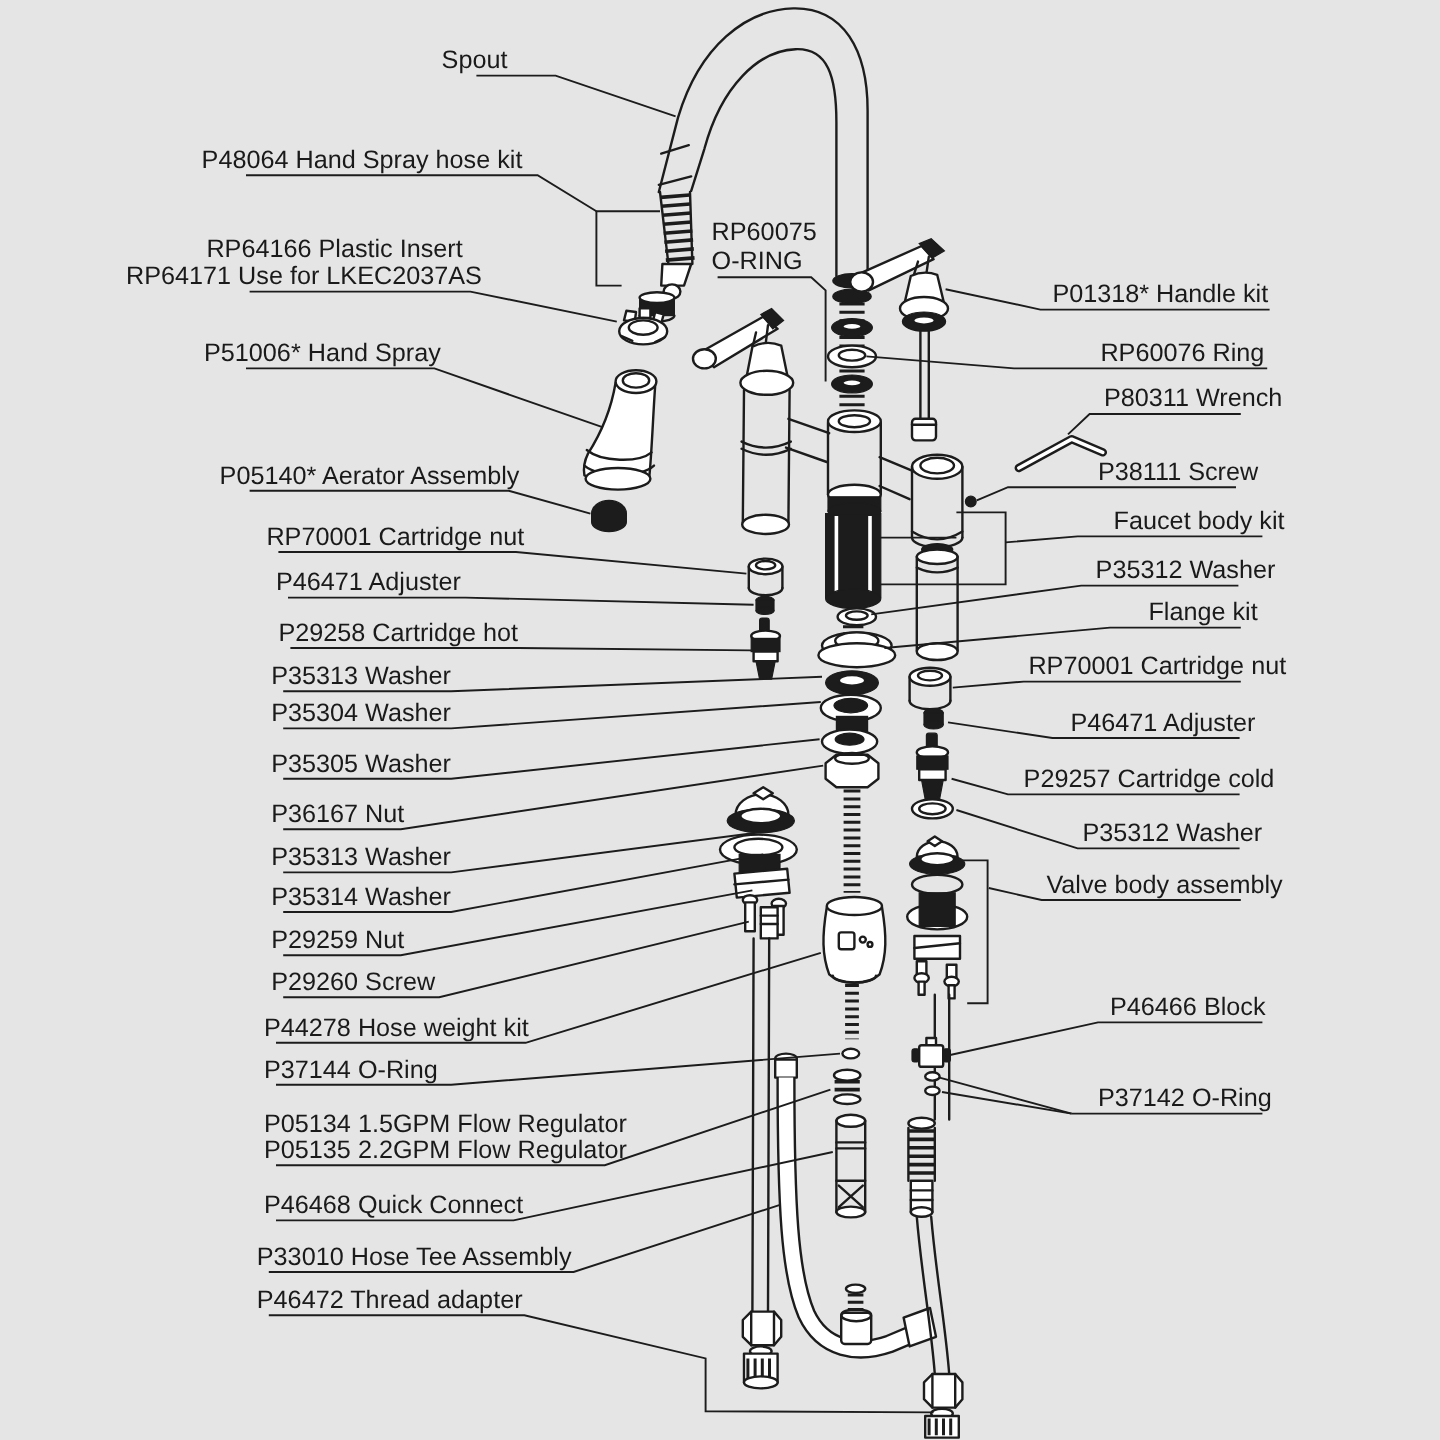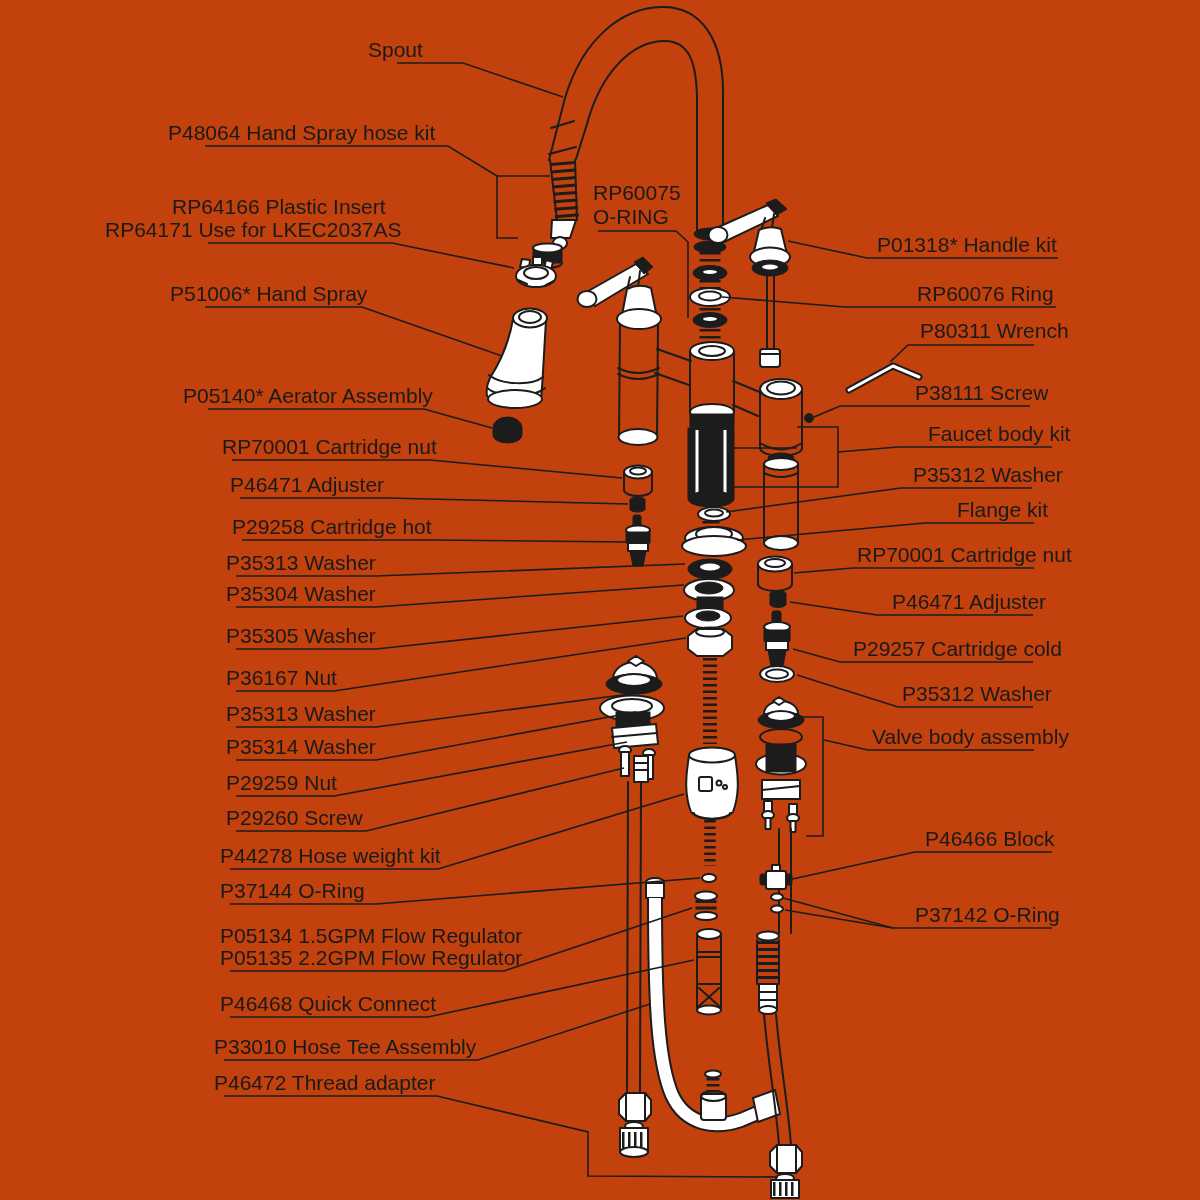--- a/index.html
+++ b/index.html
@@ -1,16 +1,16 @@
 <!DOCTYPE html>
 <html style="--line: #1c1c1c; --text: #1a1a1a;"><head>
 <meta charset="utf-8">
 <style>
   html,body{margin:0;padding:0;background:#fff;}
-  #stage{width:1200px;height:1200px;position:relative;background:#c2410c;overflow:hidden;}
+  #stage{width:1200px;height:1200px;position:relative;background:#e5e5e5;overflow:hidden;}
   svg{font-family:"Liberation Sans","DejaVu Sans",sans-serif;color:var(--line,#1c1c1c);}
   text{fill:var(--text,#1a1a1a);font-size:21px;letter-spacing:0px;}
   .ink{stroke:currentColor;fill:none;stroke-width:2;stroke-linejoin:round;stroke-linecap:round;}
   .inkf{stroke:currentColor;fill:#fff;stroke-width:2;stroke-linejoin:round;}
   .dark{stroke:currentColor;fill:currentColor;stroke-width:1;}
   .lead{stroke:currentColor;fill:none;stroke-width:1.6;stroke-linejoin:miter;}
   .dash{stroke:currentColor;fill:none;}
 </style>
 </head>
 <body style="background: rgb(255, 255, 255);">

